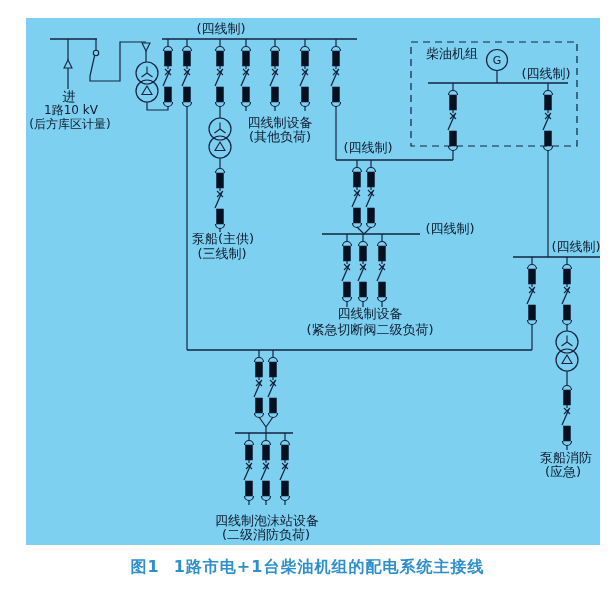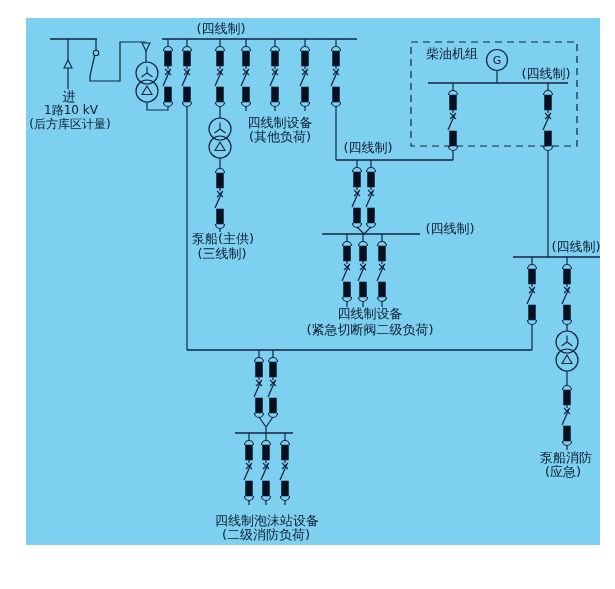--- a/index.html
+++ b/index.html
@@ -331,13 +331,16 @@
         <text x="452" y="58" font-size="13" text-anchor="middle" fill="#0d1b2e">柴油机组</text>
         <text x="497" y="64" font-size="11" text-anchor="middle" fill="#0d1b2e">G</text>
         <text x="546" y="78" font-size="13" text-anchor="middle" fill="#0d1b2e">(四线制)</text>
         <text x="576" y="251" font-size="13" text-anchor="middle" fill="#0d1b2e">(四线制)</text>
         <text x="566" y="462" font-size="13" text-anchor="middle" fill="#0d1b2e">泵船消防</text>
         <text x="563" y="476" font-size="13" text-anchor="middle" fill="#0d1b2e">(应急)</text>
         <text x="267" y="525" font-size="13" text-anchor="middle" fill="#0d1b2e">四线制泡沫站设备</text>
         <text x="266" y="539" font-size="13" text-anchor="middle" fill="#0d1b2e">(二级消防负荷)</text>
       </g>
     </svg>
+  <div class="caption" style="color: rgb(47, 143, 202);">
+    <span>图1</span><span class="gap"></span><span>1路市电+1台柴油机组的配电系统主接线</span>
+  </div>
 </div>
 
 </body></html>

